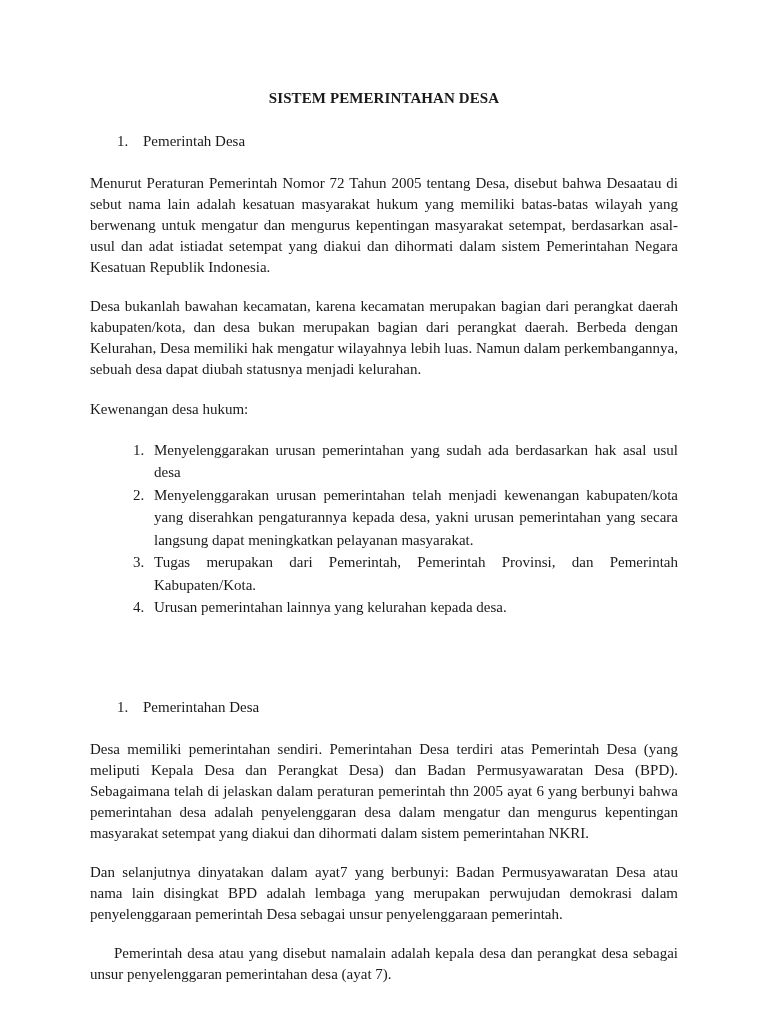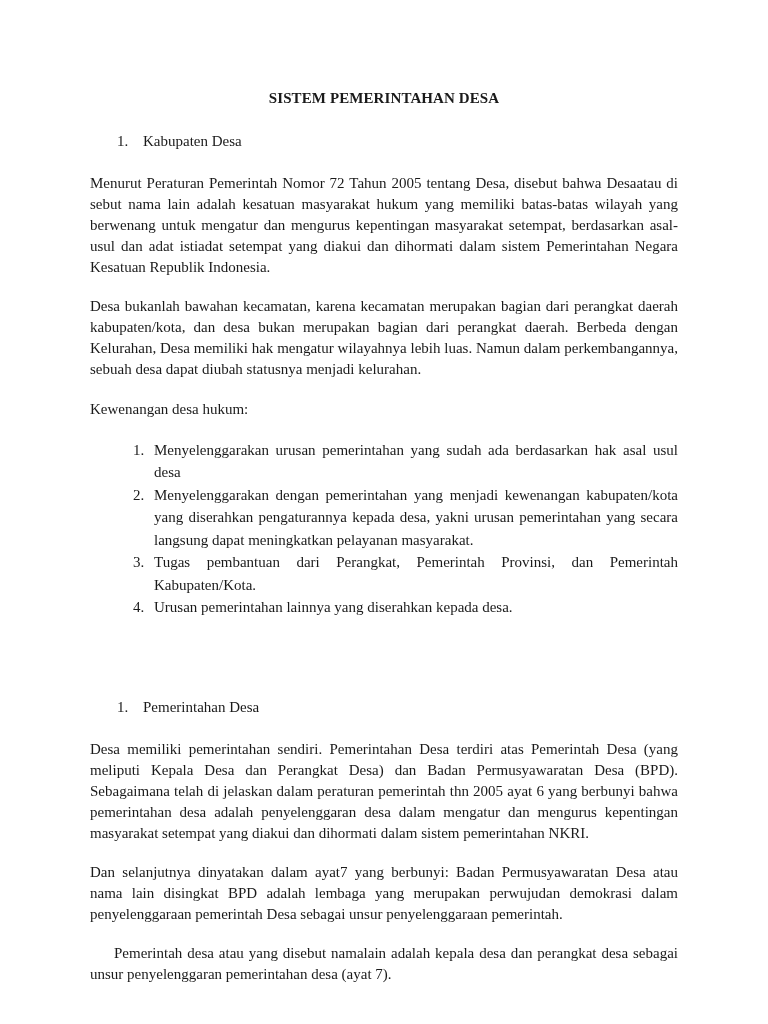--- a/index.html
+++ b/index.html
@@ -88,34 +88,34 @@
 </style>
 </head>
 <body>
 
 <div class="page">
   <div class="content">
 
     <h1 class="doc-title">SISTEM PEMERINTAHAN DESA</h1>
 
     <div class="section-heading">
-      <span class="num">1.</span><span>Kabupaten Desa</span>
+      <span class="num">1.</span><span>Pemerintah Desa</span>
     </div>
 
     <p class="body-text">Menurut Peraturan Pemerintah Nomor 72 Tahun 2005 tentang Desa, disebut bahwa Desaatau di sebut nama lain adalah kesatuan masyarakat hukum yang memiliki batas-batas wilayah yang berwenang untuk mengatur dan mengurus kepentingan masyarakat setempat, berdasarkan asal-usul dan adat istiadat setempat yang diakui dan dihormati dalam sistem Pemerintahan Negara Kesatuan Republik Indonesia.</p>
 
     <p class="body-text">Desa bukanlah bawahan kecamatan, karena kecamatan merupakan bagian dari perangkat daerah kabupaten/kota, dan desa bukan merupakan bagian dari perangkat daerah. Berbeda dengan Kelurahan, Desa memiliki hak mengatur wilayahnya lebih luas. Namun dalam perkembangannya, sebuah desa dapat diubah statusnya menjadi kelurahan.</p>
 
     <p class="lead-in">Kewenangan desa hukum:</p>
 
     <ol class="kewenangan">
       <li>Menyelenggarakan urusan pemerintahan yang sudah ada berdasarkan hak asal usul desa</li>
-      <li>Menyelenggarakan dengan pemerintahan yang menjadi kewenangan kabupaten/kota yang diserahkan pengaturannya kepada desa, yakni urusan pemerintahan yang secara langsung dapat meningkatkan pelayanan masyarakat.</li>
-      <li>Tugas pembantuan dari Perangkat, Pemerintah Provinsi, dan Pemerintah Kabupaten/Kota.</li>
-      <li>Urusan pemerintahan lainnya yang diserahkan kepada desa.</li>
+      <li>Menyelenggarakan urusan pemerintahan telah menjadi kewenangan kabupaten/kota yang diserahkan pengaturannya kepada desa, yakni urusan pemerintahan yang secara langsung dapat meningkatkan pelayanan masyarakat.</li>
+      <li>Tugas merupakan dari Pemerintah, Pemerintah Provinsi, dan Pemerintah Kabupaten/Kota.</li>
+      <li>Urusan pemerintahan lainnya yang kelurahan kepada desa.</li>
     </ol>
 
     <div class="gap-large"></div>
 
     <div class="section-heading">
       <span class="num">1.</span><span>Pemerintahan Desa</span>
     </div>
 
     <p class="body-text">Desa memiliki pemerintahan sendiri. Pemerintahan Desa terdiri atas Pemerintah Desa (yang meliputi Kepala Desa dan Perangkat Desa) dan Badan Permusyawaratan Desa (BPD). Sebagaimana telah di jelaskan dalam peraturan pemerintah thn 2005 ayat 6 yang berbunyi bahwa pemerintahan desa adalah penyelenggaran desa dalam mengatur dan mengurus kepentingan masyarakat setempat yang diakui dan dihormati dalam sistem pemerintahan NKRI.</p>
 

